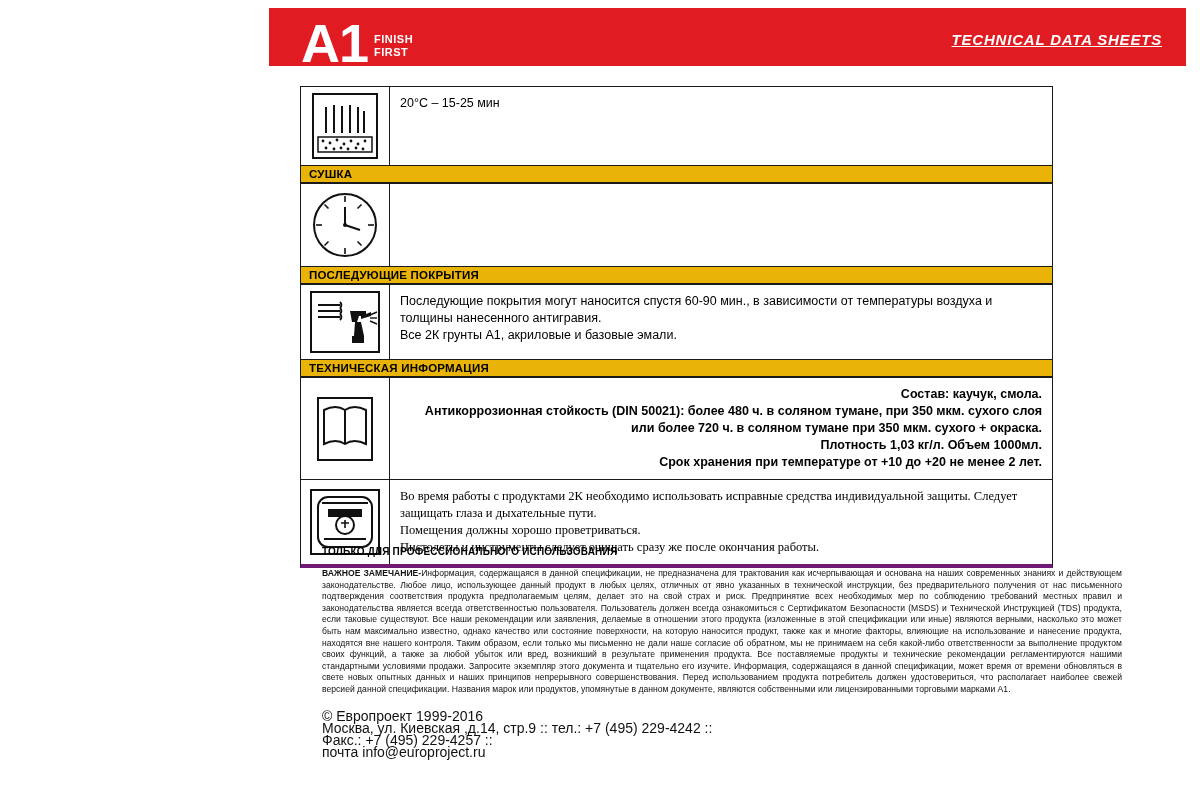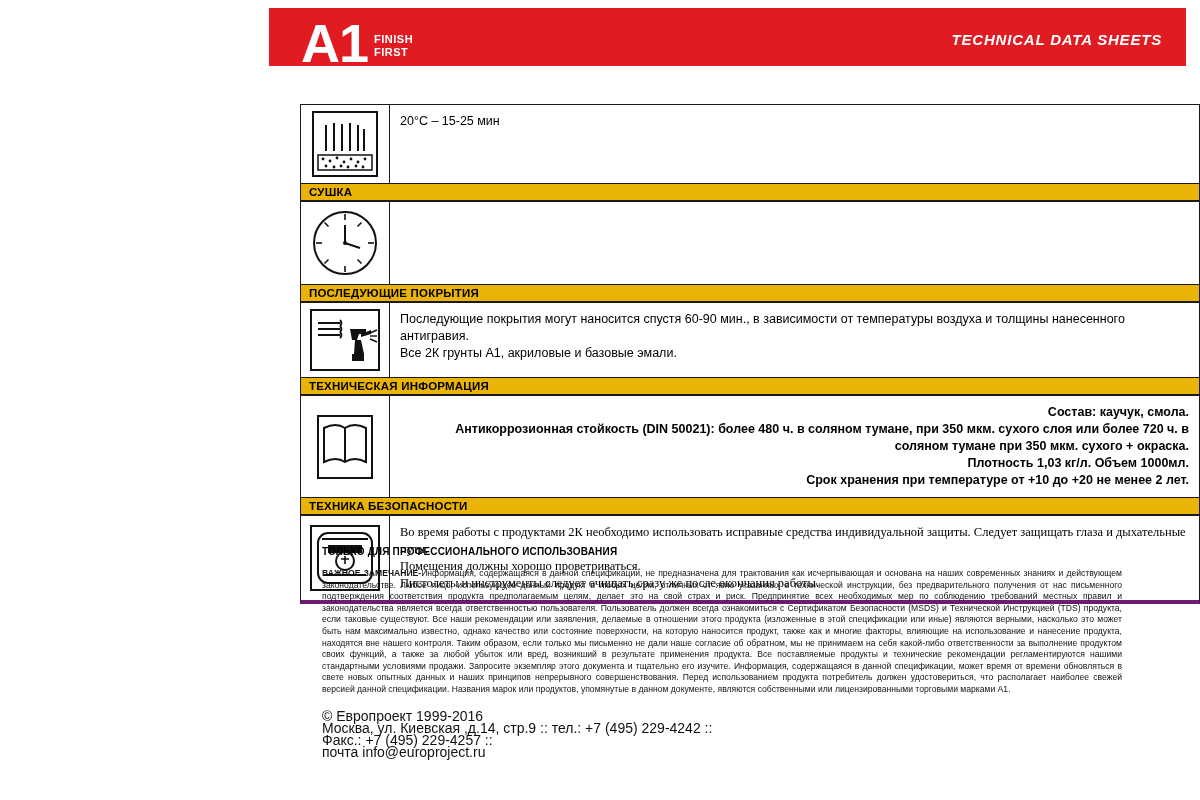--- a/index.html
+++ b/index.html
@@ -27,25 +27,26 @@
     letter-spacing:-1px;
   }
   .logo-sub{
     margin-left:6px;color:#ffffff;font-size:11px;font-weight:bold;
     line-height:13px;letter-spacing:.5px;padding-top:6px;
   }
   .header-title{
     position:absolute;right:24px;top:23px;
     color:#ffffff;font-weight:bold;font-size:15px;letter-spacing:.8px;
     font-style:italic;
+    text-decoration:underline;
   }
 
   
   .sheet{
-    position:absolute;left:300px;top:104px;width:900px;
+    position:absolute;left:300px;top:86px;width:753px;
   }
 
   .row{
     display:flex;align-items:stretch;
     border:1px solid #1a1a1a;
     border-bottom:none;
     background:#fff;
   }
   .row.last{border-bottom:4px solid #701a75;font-family:Liberation Serif, serif;}
   .icon-cell{
@@ -201,21 +202,20 @@
         </svg>
       </div>
       <div class="text-cell">
         <div class="b">Состав: каучук, смола.</div>
         <div class="b">Антикоррозионная стойкость (DIN 50021): более 480 ч. в соляном тумане, при 350 мкм. сухого слоя или более 720 ч. в соляном тумане при 350 мкм. сухого + окраска.</div>
         <div class="b">Плотность 1,03 кг/л.  Объем 1000мл.</div>
         <div class="b">Срок хранения при температуре от +10 до +20 не менее 2 лет.</div>
       </div>
     </div>
 
-    <div class="section-bar">ТЕХНИКА БЕЗОПАСНОСТИ</div>
     <div class="row last">
       <div class="icon-cell">
         <svg class="ic" width="70" height="66" viewBox="0 0 70 66">
           <rect x="1" y="1" width="68" height="64" fill="#fff" stroke="#111" stroke-width="2"></rect>
           <rect x="8" y="8" width="54" height="50" fill="#fff" stroke="#111" stroke-width="2" rx="10"></rect>
           <path d="M18 20 h34 v8 h-34 z" fill="#111"></path>
           <circle cx="35" cy="36" r="9" fill="#fff" stroke="#111" stroke-width="2"></circle>
           <path d="M31 34 h8 M35 31 v8" stroke="#111" stroke-width="1.6"></path>
           <path d="M14 50 h42" stroke="#111" stroke-width="2"></path>
           <path d="M12 14 h46" stroke="#111" stroke-width="2"></path>

